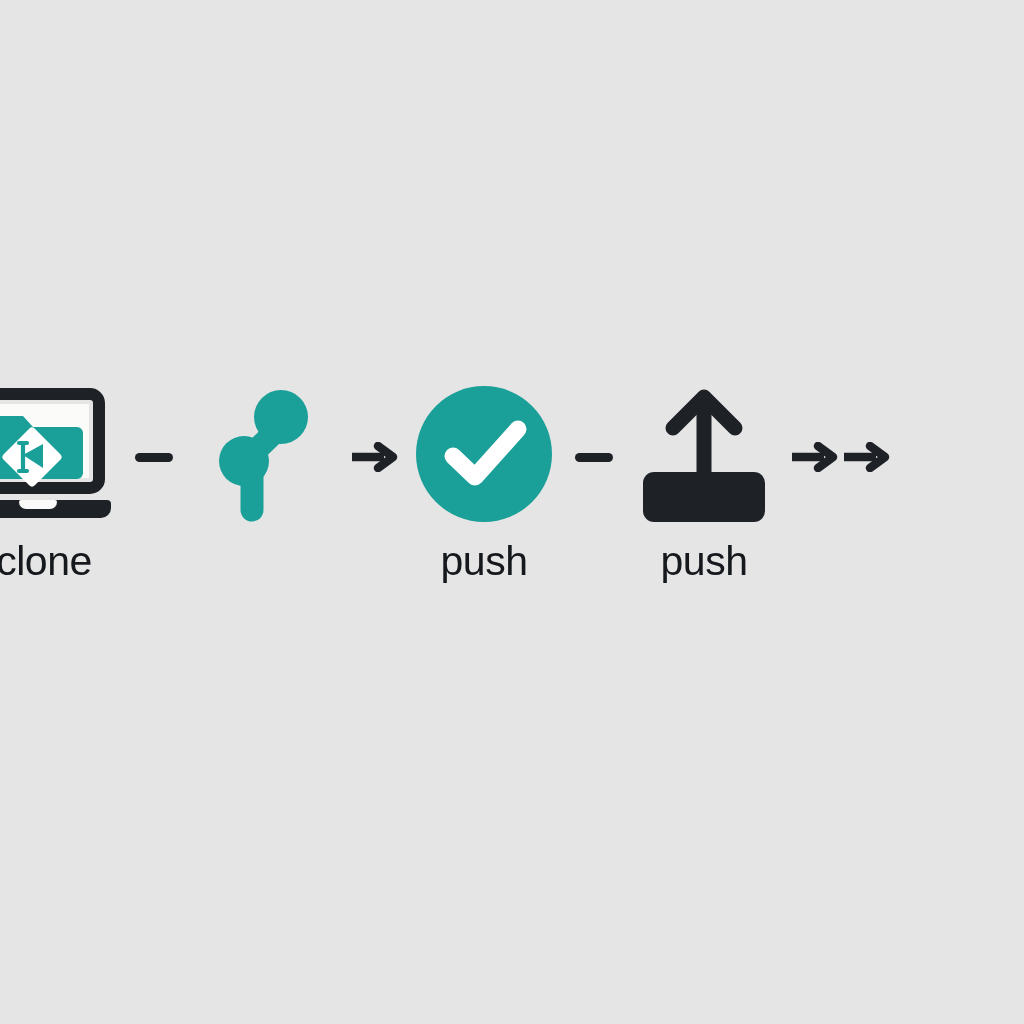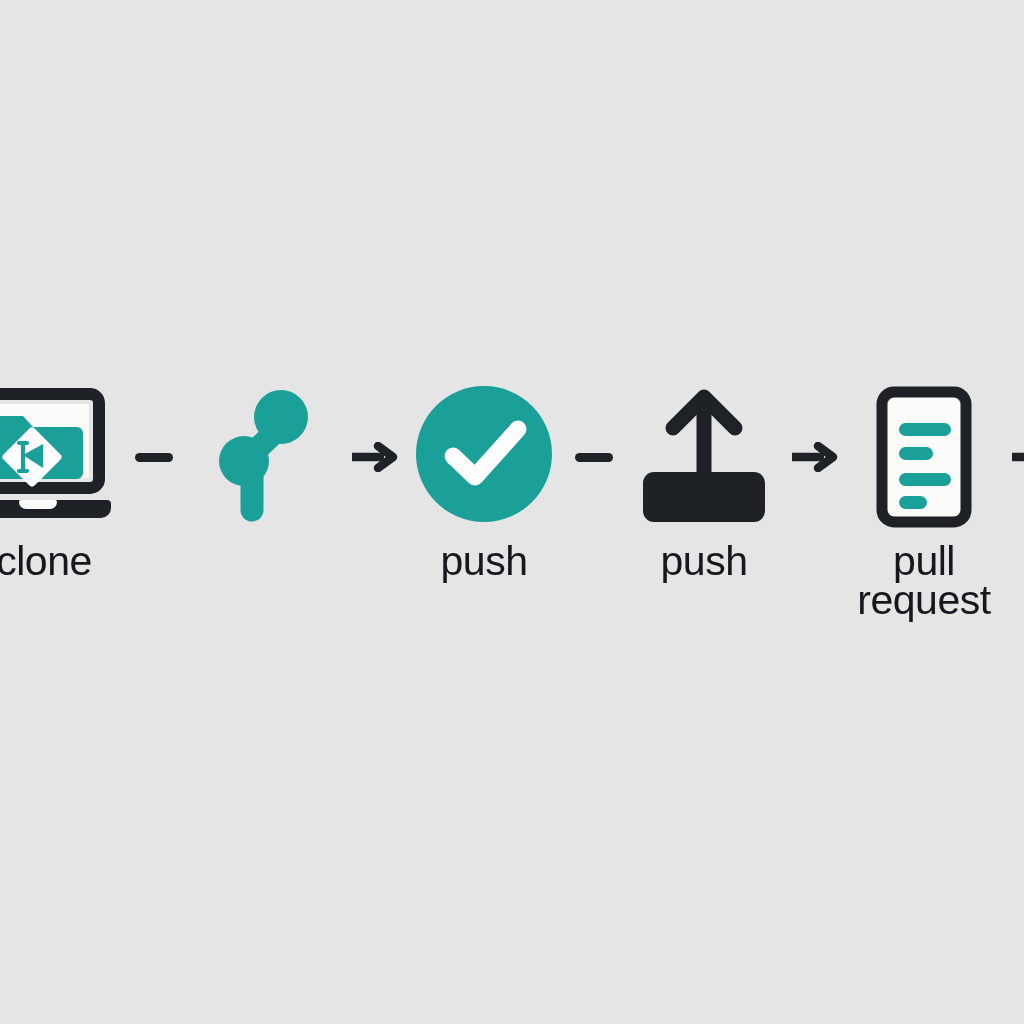--- a/index.html
+++ b/index.html
@@ -167,35 +167,20 @@
       <div class="step-label">push</div>
     </div>
 
     <div class="connector">
       <svg width="48" height="30" viewBox="0 0 48 30">
         <line x1="2" y1="15" x2="34" y2="15" stroke="#1e2227" stroke-width="8.5"></line>
         <path d="M28 4 L43 15 L28 26" fill="none" stroke="#1e2227" stroke-width="8.5" stroke-linecap="round" stroke-linejoin="round"></path>
       </svg>
     </div>
 
-    <div class="step">
-      <div class="icon-box">
-        <svg width="150" height="150" viewBox="0 0 150 150">
-          <rect x="33" y="10" width="84" height="130" rx="12" fill="#fbfbf9" stroke="#1e2227" stroke-width="11"></rect>
-          <g fill="#1aa098">
-            <rect x="50" y="41" width="52" height="13" rx="6.5"></rect>
-            <rect x="50" y="65" width="34" height="13" rx="6.5"></rect>
-            <rect x="50" y="91" width="52" height="13" rx="6.5"></rect>
-            <rect x="50" y="114" width="28" height="13" rx="6.5"></rect>
-          </g>
-        </svg>
-      </div>
-      <div class="step-label">pull
-request</div>
-    </div>
 
     <div class="connector">
       <svg width="48" height="30" viewBox="0 0 48 30">
         <line x1="2" y1="15" x2="34" y2="15" stroke="#1e2227" stroke-width="8.5"></line>
         <path d="M28 4 L43 15 L28 26" fill="none" stroke="#1e2227" stroke-width="8.5" stroke-linecap="round" stroke-linejoin="round"></path>
       </svg>
     </div>
 
   </div>
 </div>

